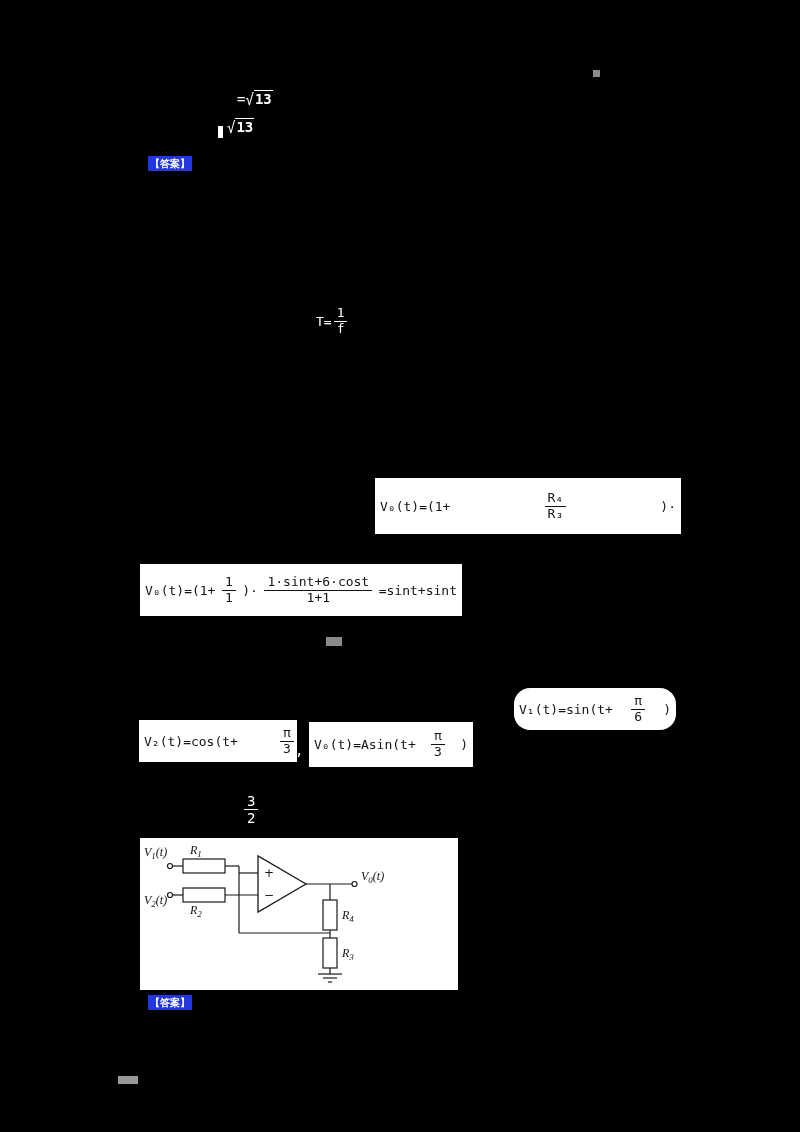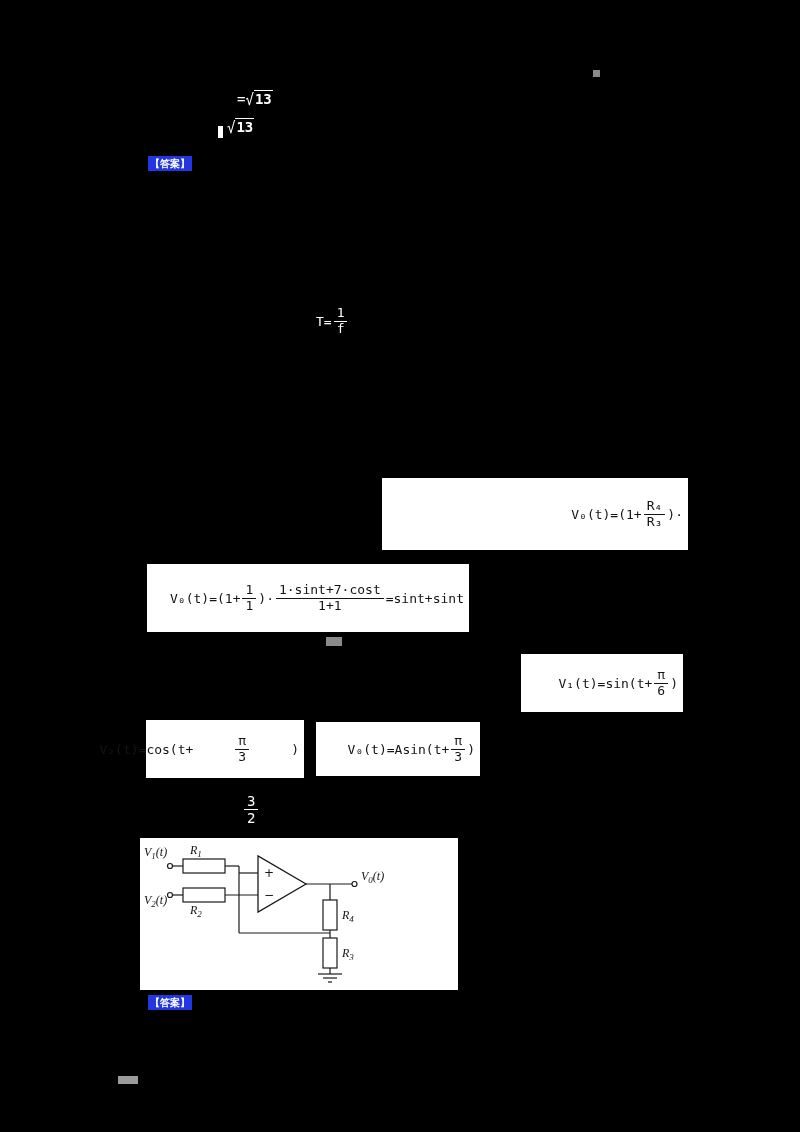--- a/index.html
+++ b/index.html
@@ -6,22 +6,22 @@
   body{
     width:800px;height:1132px;
     background:#000;
     position:relative;
     overflow:hidden;
     font-family:"DejaVu Sans Mono","DejaVu Sans",monospace;
   }
   
   .fbox{
     position:absolute;background:#fff;color:#141414;
-    display:flex;align-items:center;justify-content:flex-end;
-    padding:8px 5px;font-size:13px;white-space:nowrap;margin-left:7px;
+    display:flex;align-items:center;justify-content:space-between;
+    padding:0 5px;font-size:13px;white-space:nowrap;
   }
   
   .wform{
     position:absolute;color:#fff;display:flex;align-items:center;
     font-size:14px;white-space:nowrap;
   }
   .frac{
     display:inline-flex;flex-direction:column;align-items:center;
     margin:0 2px;line-height:1.15;text-align:center;
   }
@@ -38,25 +38,25 @@
   .frag{position:absolute;}
 
   #f-sqrt-a{left:237px;top:90px;}
   #frag-w1{left:218px;top:126px;width:5px;height:12px;background:#fff;}
   #f-sqrt-b{left:227px;top:118px;}
   #badge-1{left:148px;top:156px;width:44px;height:15px;}
   #f-period{left:316px;top:306px;font-size:13px;}
   #f-v0-general{left:375px;top:478px;width:296px;height:56px;}
   #f-v0-unit{left:140px;top:564px;width:312px;height:52px;}
   #frag-g1{left:326px;top:637px;width:16px;height:9px;background:#8a8a8a;}
-  #f-v1{left:514px;top:654px;width:152px;height:42px;}
+  #f-v1{left:514px;top:688px;width:152px;height:42px;border-radius:16px;}
   #comma-1{left:667px;top:690px;color:#fff;font-size:14px;position:absolute;}
   #f-v2{left:139px;top:720px;width:148px;height:42px;gap:40px;}
   #comma-2{left:295px;top:742px;color:#fff;font-size:14px;position:absolute;}
-  #f-v0-result{left:309px;top:722px;width:154px;height:38px;}
+  #f-v0-result{left:309px;top:722px;width:154px;height:45px;}
   #f-three-halves{left:242px;top:793px;}
   #circuit-box{position:absolute;left:140px;top:838px;width:318px;height:152px;background:#fff;}
   #badge-2{left:148px;top:995px;width:44px;height:15px;}
   #frag-g2{left:593px;top:70px;width:7px;height:7px;background:#8a8a8a;}
   #frag-g3{left:118px;top:1076px;width:20px;height:8px;background:#9a9a9a;}
 
   .clabel{font-family:"Liberation Serif","DejaVu Serif",serif;font-style:italic;font-size:12px;fill:#141414;}
   .lsub{font-size:9px;}
   .opsign{font-family:"DejaVu Sans",sans-serif;font-size:12px;fill:#141414;font-style:normal;}
 </style>
@@ -97,21 +97,21 @@
 </div>
 
 <div class="fbox" id="f-v0-unit">
   <span>V₀(t)=(1+</span>
   <span class="frac">
     <span class="num">1</span>
     <span class="den">1</span>
   </span>
   <span>)·</span>
   <span class="frac">
-    <span class="num">1·sint+7·cost</span>
+    <span class="num">1·sint+6·cost</span>
     <span class="den">1+1</span>
   </span>
   <span>=sint+sint</span>
 </div>
 
 <div class="frag" id="frag-g1"></div>
 
 <div class="fbox" id="f-v1">
   <span>V₁(t)=sin(t+</span>
   <span class="frac">

